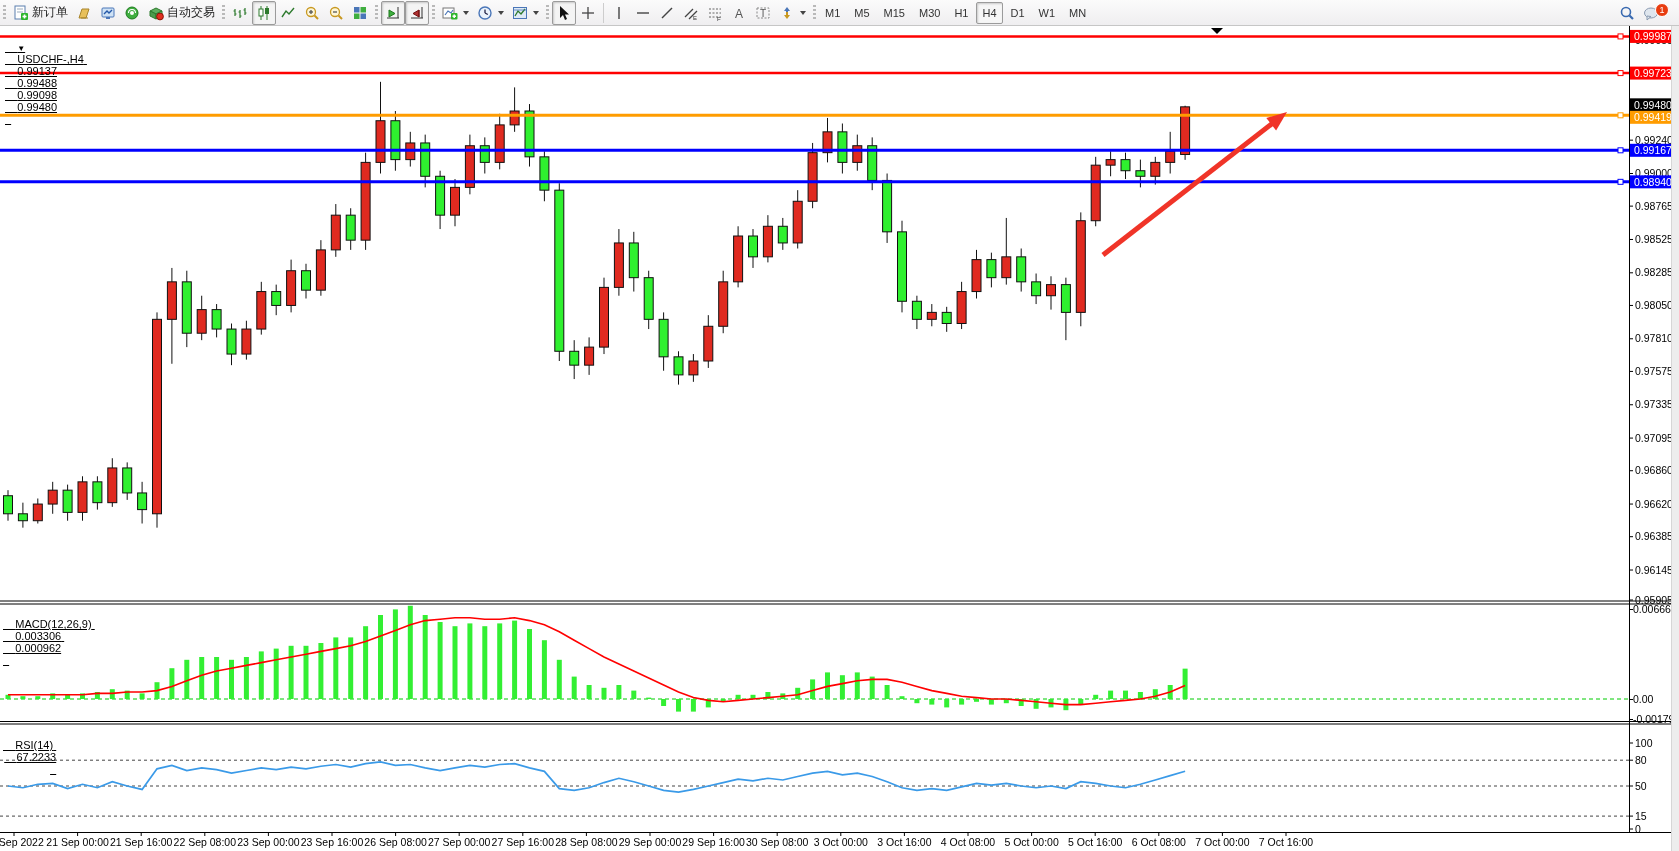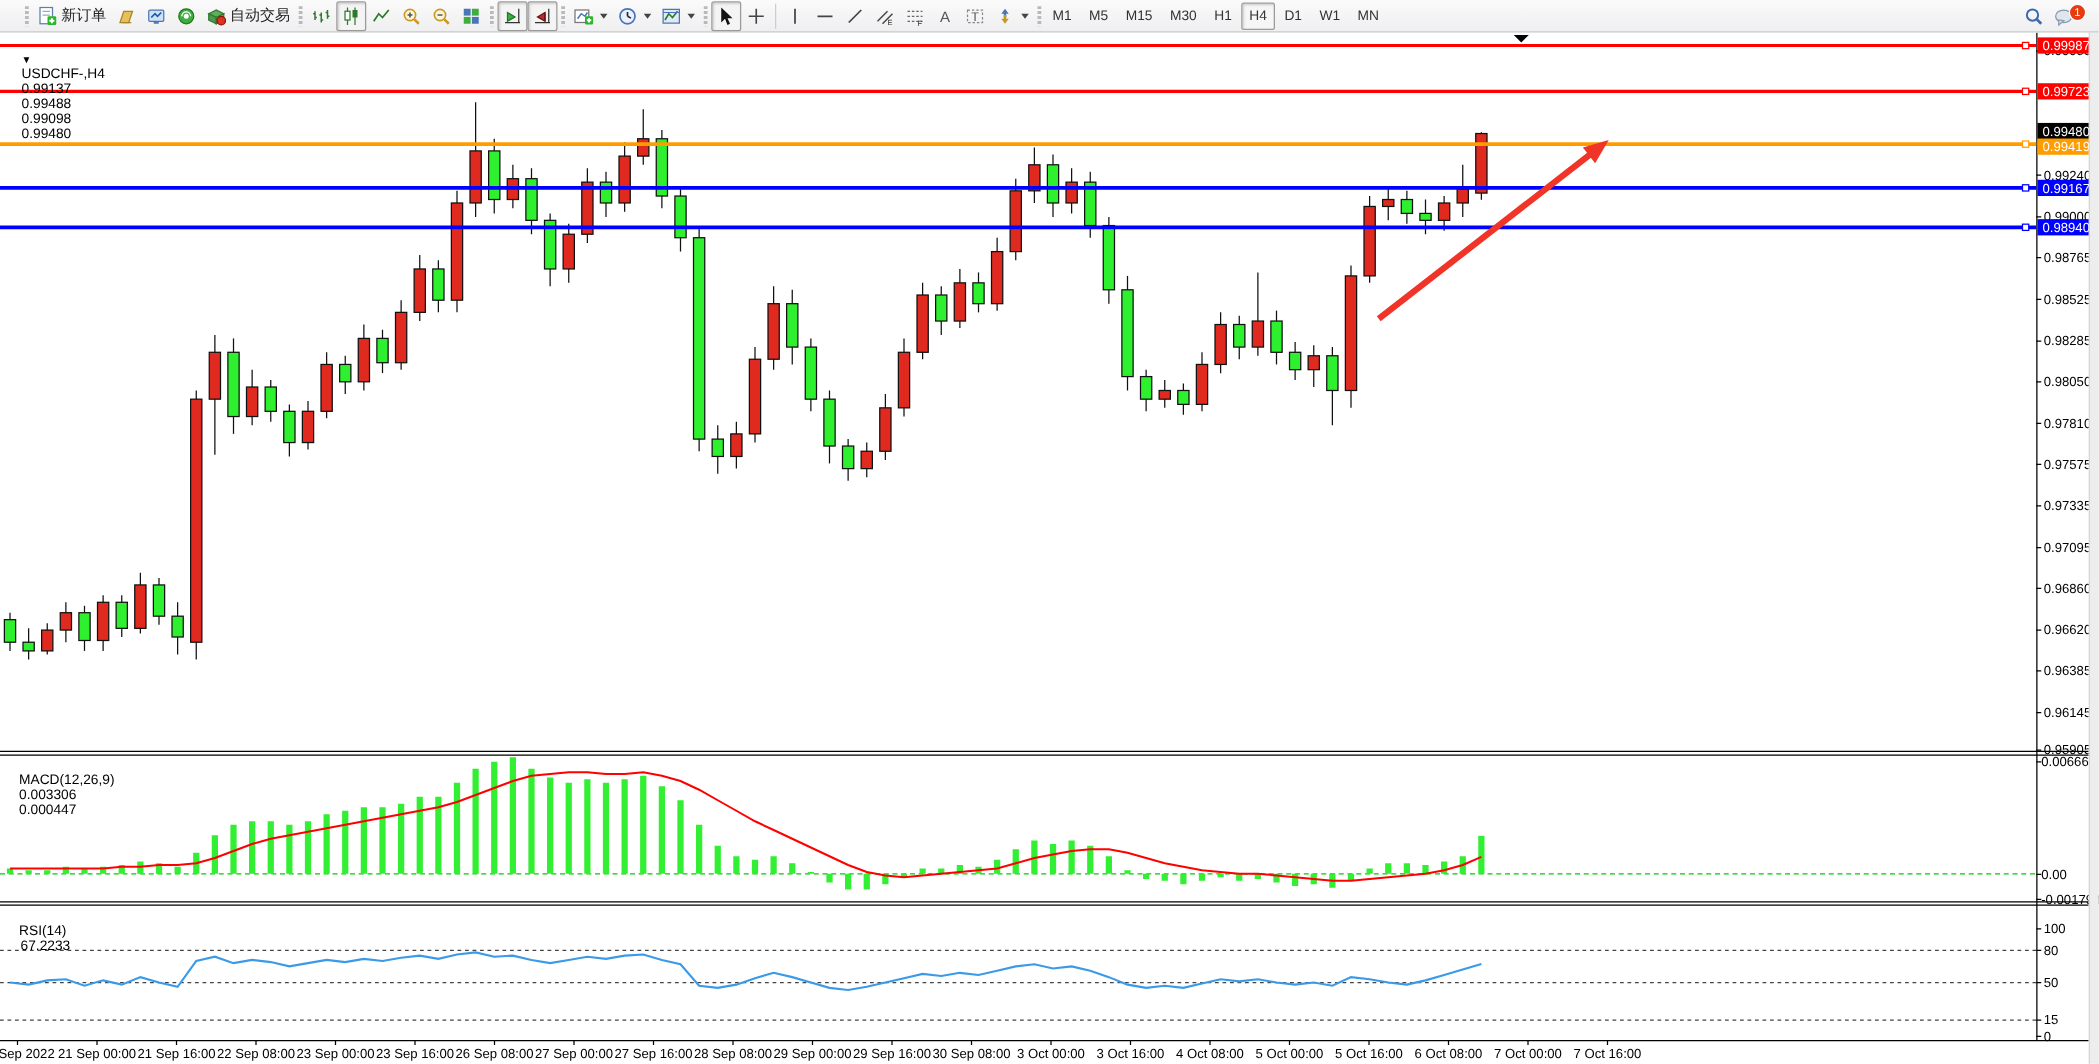--- a/index.html
+++ b/index.html
@@ -1,41 +1,41 @@
 <!DOCTYPE html>
 <html><head>
 <meta charset="utf-8">
 <style>
   html,body{margin:0;padding:0;width:1679px;height:851px;overflow:hidden;
     font-family:"Liberation Sans",sans-serif;background:#fff;}
   
   .toolbar{position:absolute;top:0;left:0;width:1679px;height:26px;
     background:linear-gradient(#fbfbfb,#efeef0);border-bottom:1px solid #c6c6c6;
-    display:flex;align-items:center;padding-left:17px;box-sizing:border-box;z-index:50;}
+    display:flex;align-items:center;padding-left:0;box-sizing:border-box;z-index:50;}
   .grip{width:3px;height:16px;margin:0 3px;
     background-image:repeating-linear-gradient(to bottom,#b9b9b9 0 2px,transparent 2px 4px);}
   .sep{width:1px;height:20px;background:#cdcdcd;margin:0 3px;}
   .tb-btn{height:22px;display:flex;align-items:center;gap:3px;padding:0 3px;
     border:1px solid transparent;border-radius:2px;font-size:12px;color:#222;cursor:default;}
   .tb-btn.pressed{border:1px solid #9b9b9b;background:#f4f4f4;
     box-shadow:inset 1px 1px 2px rgba(0,0,0,.18);}
   .tb-btn .dd{width:0;height:0;border-left:3px solid transparent;border-right:3px solid transparent;
     border-top:4px solid #444;margin-left:2px;}
   .tf{height:20px;padding:0 5px;font-size:11px;color:#333;display:flex;align-items:center;
     border:1px solid transparent;border-radius:2px;}
   .tf.pressed{border:1px solid #9b9b9b;background:#f6f6f6;box-shadow:inset 1px 1px 2px rgba(0,0,0,.18);}
   .spacer{flex:1;}
   .badge{position:absolute;top:1px;right:-5px;background:#e83c10;color:#fff;font-size:9px;
     border-radius:7px;min-width:12px;height:12px;line-height:12px;text-align:center;
     border:1px solid #fff;}
   .chat-wrap{position:relative;margin-right:14px;}
   
   #chart-area{position:absolute;top:26px;left:0;width:1679px;height:825px;background:#fff;}
   #chart-svg{position:absolute;top:0;left:0;}
-  .pane-label{position:absolute;font-size:11px;color:#000;z-index:10;white-space:pre;}
+  .pane-label{position:absolute;font-size:11px;color:#000;z-index:10;white-space:pre;text-decoration:underline;}
   #title-line{top:3px;left:5px;}
   #macd-line{top:580px;left:3px;}
   #rsi-line{top:701px;left:3px;text-align:right;}
   .scroll-strip{position:absolute;top:0;right:0;width:7px;height:825px;background:#ededed;
     border-left:1px solid #d6d6d6;}
   svg text{font-family:"Liberation Sans",sans-serif;}
 </style>
 </head>
 <body>
 
@@ -275,21 +275,21 @@
     <span style="font-size:8px;">▼</span>
     <span>USDCHF-,H4</span> 
     <span>0.99137</span>
     <span>0.99488</span>
     <span>0.99098</span>
     <span>0.99480</span>
   </div>
   <div class="pane-label" id="macd-line">
     <span>MACD(12,26,9)</span> 
     <span>0.003306</span> 
-    <span>0.000447</span>
+    <span>0.000962</span>
   </div>
   <div class="pane-label" id="rsi-line">
     <span>RSI(14)</span> 
     <span>67.2233</span>
   </div>
   <svg id="chart-svg" width="1679" height="825">
       <line x1="0" y1="575" x2="1671" y2="575" stroke="#000" stroke-width="1"></line>
       <line x1="0" y1="578" x2="1671" y2="578" stroke="#000" stroke-width="1"></line>
       <line x1="0" y1="695.5" x2="1671" y2="695.5" stroke="#000" stroke-width="1"></line>
       <line x1="0" y1="698" x2="1671" y2="698" stroke="#000" stroke-width="1"></line>

